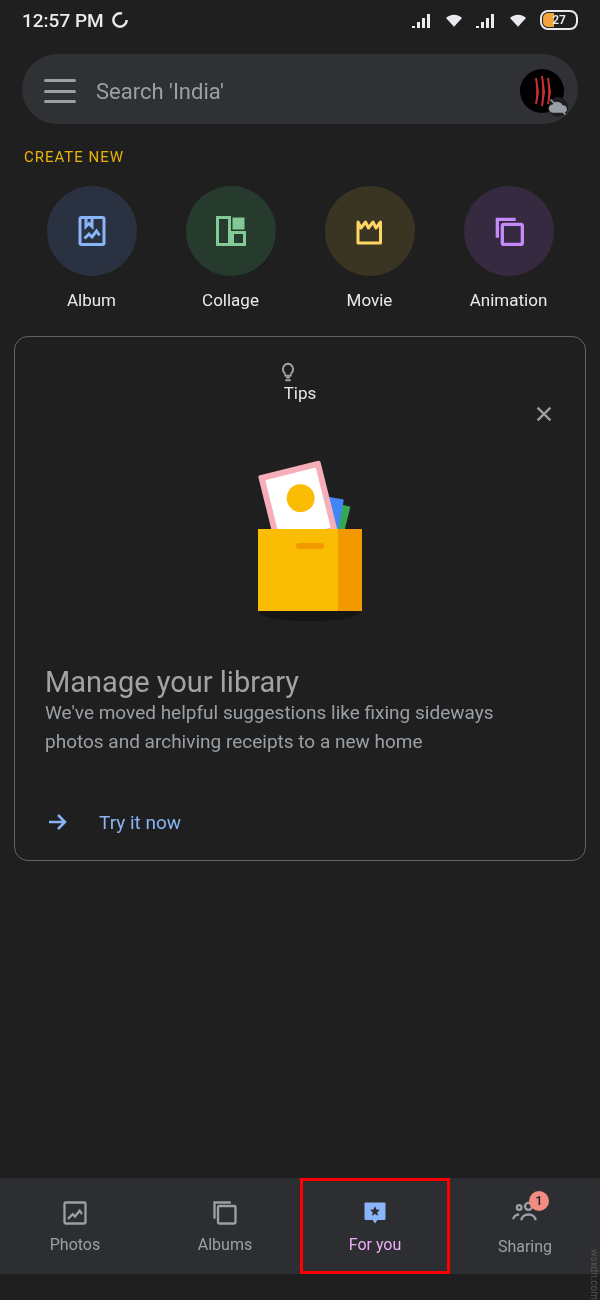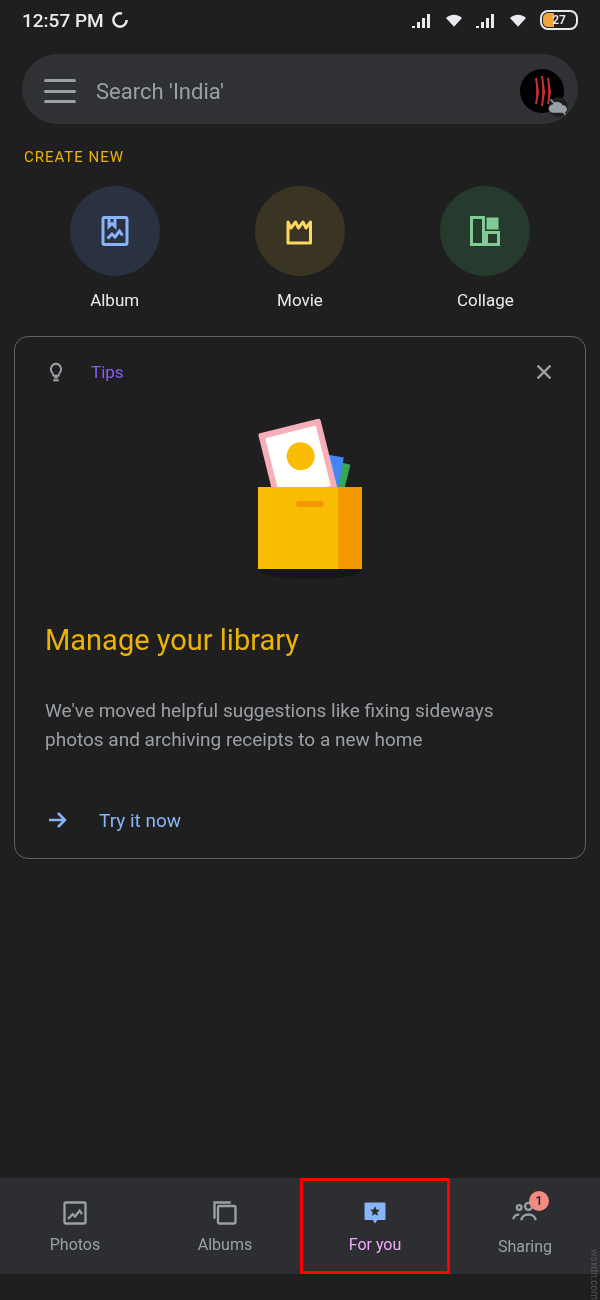--- a/index.html
+++ b/index.html
@@ -24,26 +24,26 @@
 
   
   .section-label { margin:24px 0 0 24px; font-size:15px; letter-spacing:1px; color:#eab308; }
   .create-row { display:flex; justify-content:space-around; margin:20px 22px 0; }
   .create-item { display:flex; flex-direction:column; align-items:center; gap:14px; }
   .create-circle { width:90px; height:90px; border-radius:50%; display:flex; align-items:center; justify-content:center; }
   .create-label { font-size:17px; color:#e8eaed; }
 
   
   .card { margin:26px 14px 0; border:1px solid #5f6368; border-radius:14px; padding:24px 30px 26px; }
-  .card-head { display:flex; align-items:center; color:#8b5cf6; font-size:17px; }
+  .card-head { display:flex; align-items:center; color:#e5e5e5; font-size:17px;flex-direction:column; }
   .card-head .bulb { margin-right:24px; }
   .card-head .close { margin-left:auto; }
   .illus { display:flex; justify-content:center; margin:30px 0 40px; }
-  .card-title { font-size:29px; font-weight:400; color:#eab308; }
-  .card-desc { font-size:19px; line-height:1.5; color:#9aa0a6;margin-top:40px; }
+  .card-title { font-size:29px; font-weight:400; color:#a3a3a3; }
+  .card-desc { font-size:19px; line-height:1.5; color:#9aa0a6; }
   .card-action { display:flex; align-items:flex-end; gap:30px; margin-top:54px; color:#8ab4f8; font-size:19px; }
 
   
   .bottom-nav { position:absolute; bottom:26px; left:0; right:0; height:96px; background:#2d2e31; display:flex; }
   .nav-item { flex:1; display:flex; flex-direction:column; align-items:center; justify-content:center; gap:8px; font-size:16px; color:#9aa0a6; position:relative; }
   .nav-item.active { color:#f0abfc; }
   .nav-highlight { position:absolute; left:0; right:0; top:0; bottom:0; border:3px solid #ff0000; pointer-events:none; }
   .nav-badge { position:absolute; top:-6px; right:-10px; width:20px; height:20px; border-radius:50%; background:#f28b82; color:#202124; font-size:13px; display:flex; align-items:center; justify-content:center; font-weight:500; }
 
   .watermark { position:absolute; right:0; bottom:0; font-size:10px; color:#555; writing-mode:vertical-rl; }
@@ -103,36 +103,45 @@
     <div class="create-circle" style="background:#2a3140">
       <svg width="36" height="36" viewBox="0 0 24 24">
           <rect x="4" y="3" width="16" height="18" rx="1" fill="none" stroke="#8ab4f8" stroke-width="2"></rect>
           <path d="M8 3v6l2-2 2 2V3" fill="none" stroke="#8ab4f8" stroke-width="2"></path>
           <path d="M7 17l3-3 2 2 3-4 2 3" fill="none" stroke="#8ab4f8" stroke-width="2"></path>
         </svg>
     </div>
     <span class="create-label">Album</span>
   </div>
   <div class="create-item">
-    <div class="create-circle" style="background:#3a3523">
-      <svg width="36" height="36" viewBox="0 0 24 24">
-          <path d="M4 6l2 4 3-4 2 4 3-4 2 4 3-4v14H4z" fill="none" stroke="#fdd663" stroke-width="2" stroke-linejoin="round"></path>
-        </svg>
-    </div>
-    <span class="create-label">Movie</span>
-  </div>
-  <div class="create-item">
     <div class="create-circle" style="background:#263a2d">
       <svg width="36" height="36" viewBox="0 0 24 24">
           <rect x="3" y="3" width="8" height="18" fill="none" stroke="#81c995" stroke-width="2"></rect>
           <rect x="13" y="3" width="8" height="8" fill="#81c995"></rect>
           <rect x="13" y="13" width="8" height="8" fill="none" stroke="#81c995" stroke-width="2"></rect>
         </svg>
     </div>
     <span class="create-label">Collage</span>
+  </div>
+  <div class="create-item">
+    <div class="create-circle" style="background:#3a3523">
+      <svg width="36" height="36" viewBox="0 0 24 24">
+          <path d="M4 6l2 4 3-4 2 4 3-4 2 4 3-4v14H4z" fill="none" stroke="#fdd663" stroke-width="2" stroke-linejoin="round"></path>
+        </svg>
+    </div>
+    <span class="create-label">Movie</span>
+  </div>
+  <div class="create-item">
+    <div class="create-circle" style="background:#362a40">
+      <svg width="40" height="40" viewBox="0 0 24 24">
+          <rect x="8" y="8" width="12" height="12" rx="1" fill="none" stroke="#c58af9" stroke-width="2"></rect>
+          <path d="M5 16V5h11" fill="none" stroke="#c58af9" stroke-width="2"></path>
+        </svg>
+    </div>
+    <span class="create-label">Animation</span>
   </div>
 </div>
 
 <div class="card">
   <div class="card-head">
     <svg class="bulb" width="22" height="22" viewBox="0 0 24 24">
         <path fill="none" stroke="#9aa0a6" stroke-width="2" d="M9 21h6M10 18h4M12 3a6 6 0 00-4 10c1 1 1 2 1 3h6c0-1 0-2 1-3a6 6 0 00-4-10z"></path>
       </svg>
     <span>Tips</span>
     <svg class="close" width="22" height="22" viewBox="0 0 24 24">

